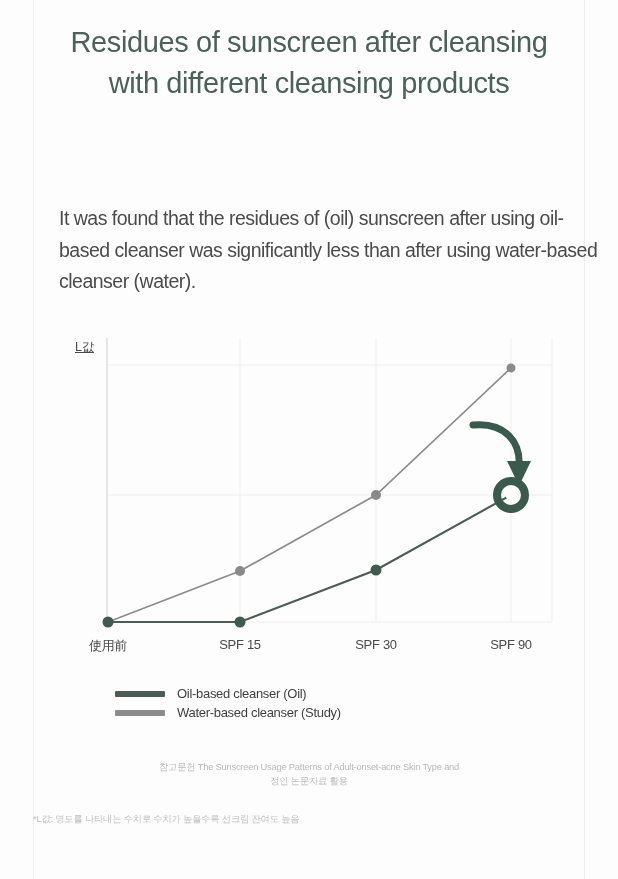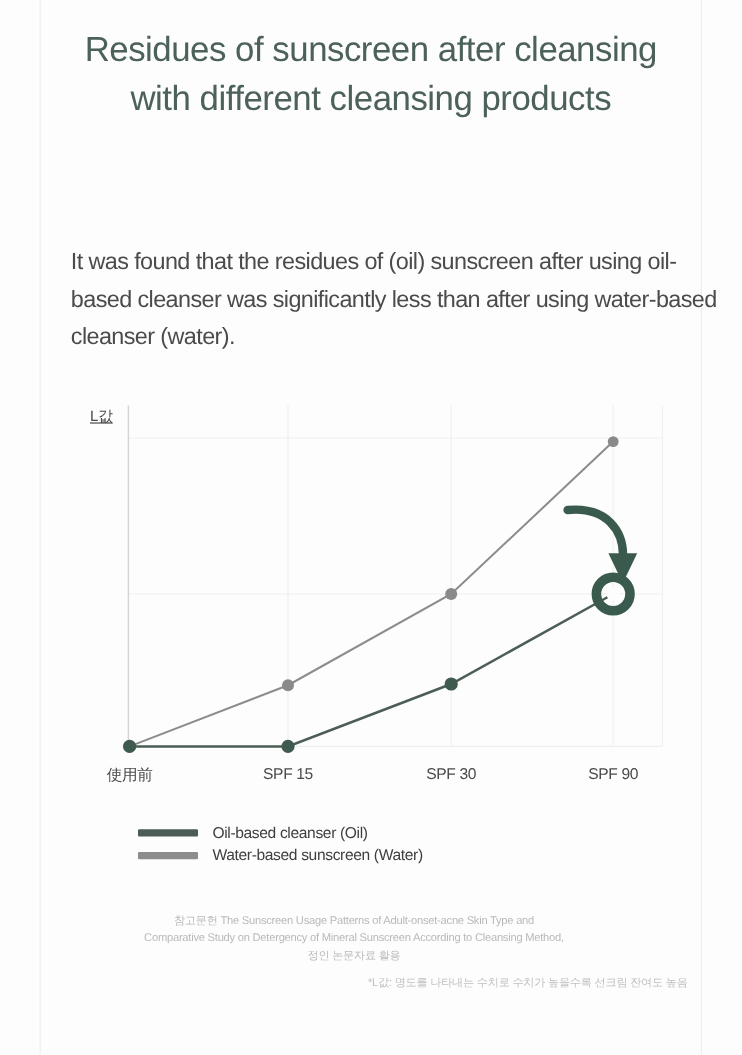--- a/index.html
+++ b/index.html
@@ -52,28 +52,28 @@
   }
   .legend-row{
     display:flex;align-items:center;justify-content:flex-start;
     margin-bottom:4px;padding-left:82px;
   }
   .legend-swatch{
     width:50px;height:6px;margin-right:12px;flex:0 0 auto;border-radius:1px;
   }
   .legend-label{font-size:13px;color:#3f3f3f;letter-spacing:-0.3px;}
   .footnote{
-    position:absolute;left:19px;top:760px;width:552px;
+    position:absolute;left:33px;top:760px;width:552px;
     text-align:center;
     font-size:9.3px;line-height:1.55;
     color:#b9b9b9;letter-spacing:-0.2px;
   }
   .footnote2{
     position:absolute;left:33px;top:813px;width:540px;
-    text-align:right;
+    text-align:left;
     font-size:9.3px;line-height:1.5;
     color:#bfbfbf;letter-spacing:-0.2px;
   }
 </style>
 </head>
 <body>
 
 <div class="page-frame"></div>
 
 <div class="title">Residues of sunscreen after cleansing with different cleansing products</div>
@@ -133,23 +133,22 @@
 <div class="x-tick" style="left:376px;">SPF 30</div>
 <div class="x-tick" style="left:511px;">SPF 90</div>
 
 <div class="legend">
   <div class="legend-row">
     <span class="legend-swatch" style="background:#4b5d55;"></span>
     <span class="legend-label">Oil-based cleanser (Oil)</span>
   </div>
   <div class="legend-row">
     <span class="legend-swatch" style="background:#8c8c8c;"></span>
-    <span class="legend-label">Water-based sunscreen (Water)</span>
+    <span class="legend-label">Water-based cleanser (Study)</span>
   </div>
 </div>
 
 <div class="footnote">
   <div>참고문헌 The Sunscreen Usage Patterns of Adult-onset-acne Skin Type and</div>
-  <div>Comparative Study on Detergency of Mineral Sunscreen According to Cleansing Method,</div>
   <div>정인 논문자료 활용</div>
 </div>
 
 <div class="footnote2">*L값: 명도를 나타내는 수치로 수치가 높을수록 선크림 잔여도 높음</div>
 
 </body></html>

